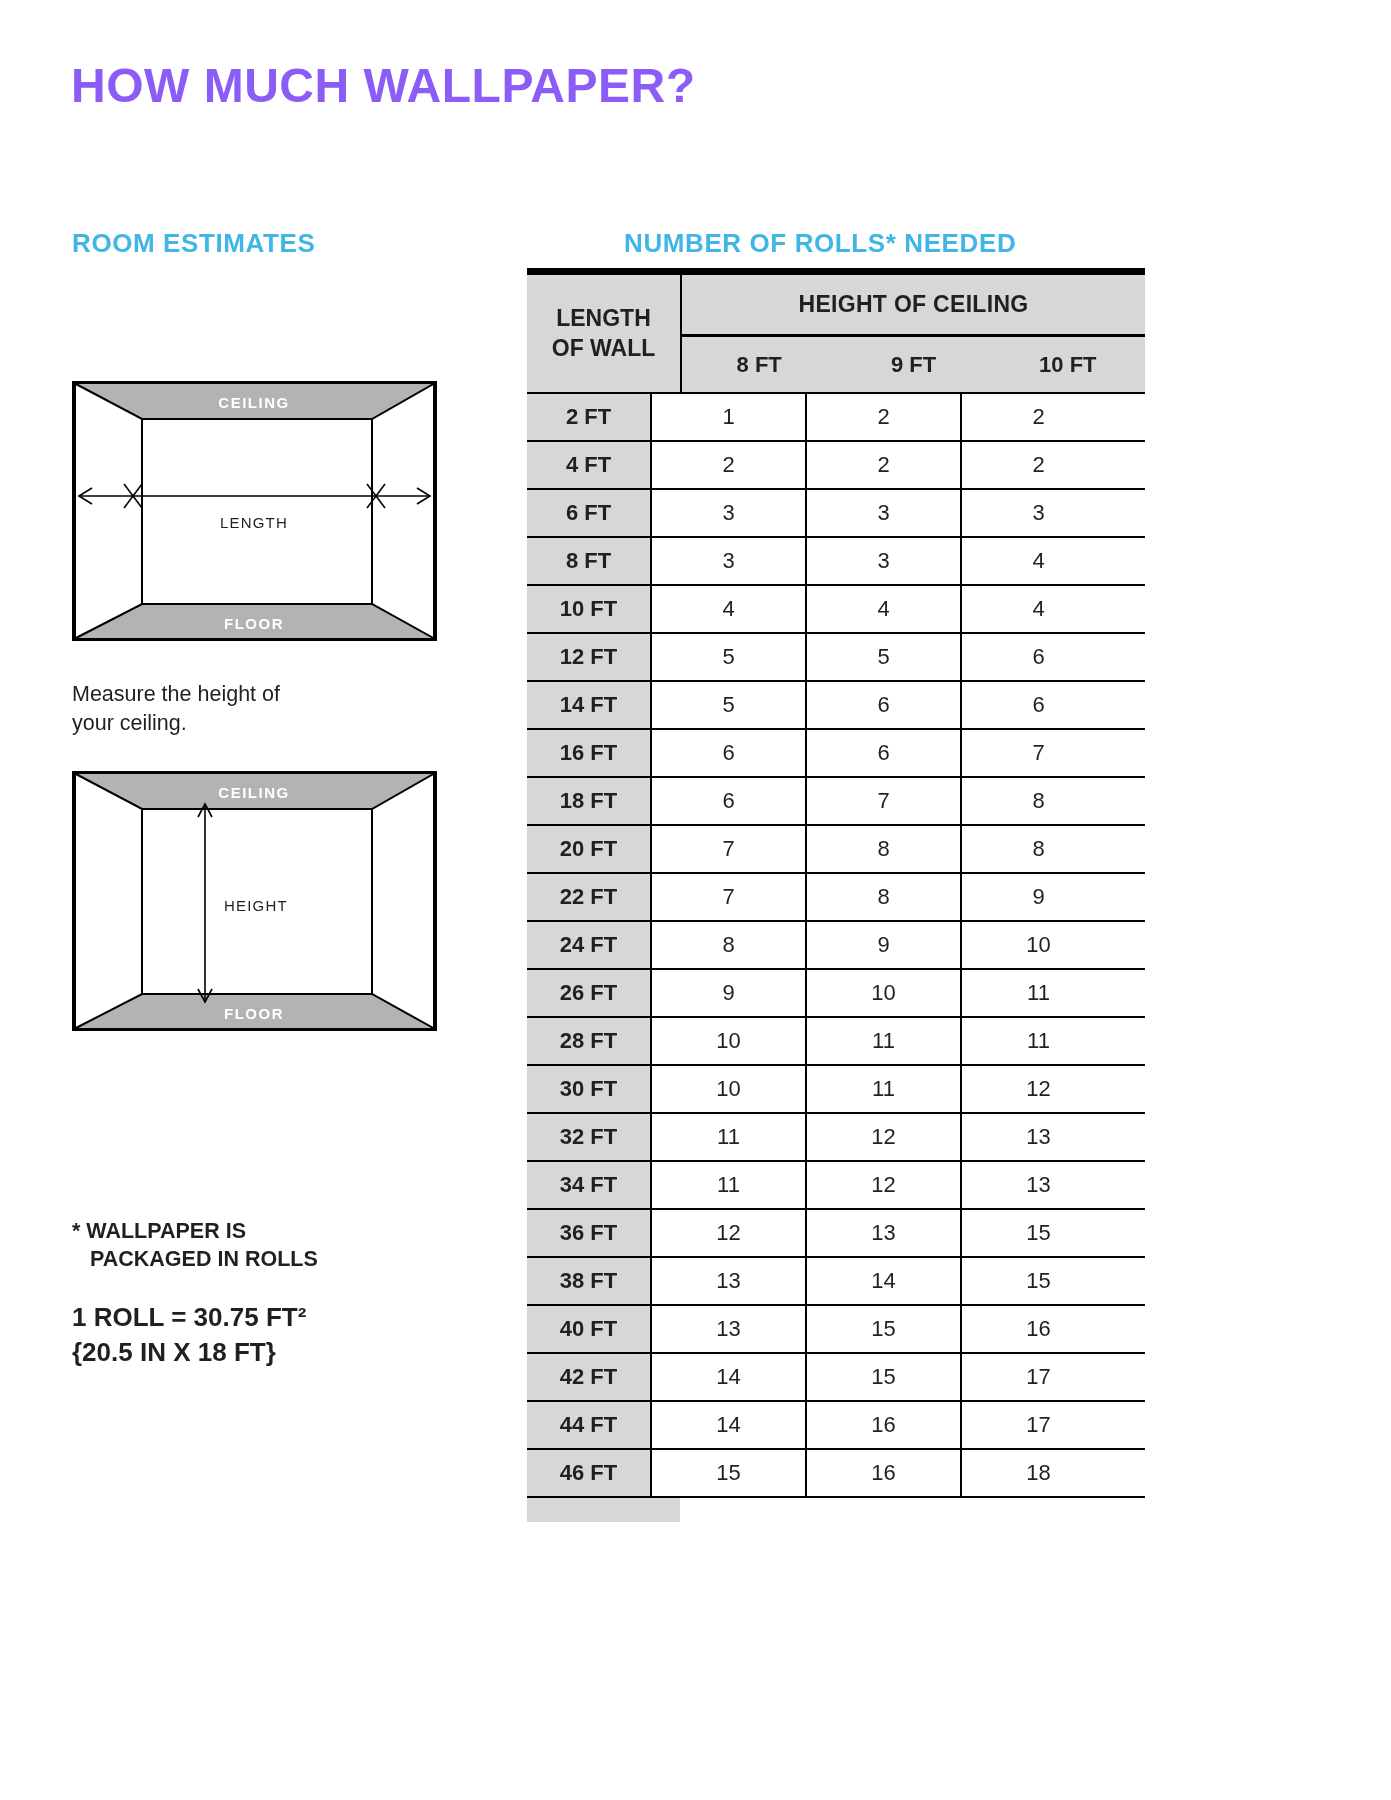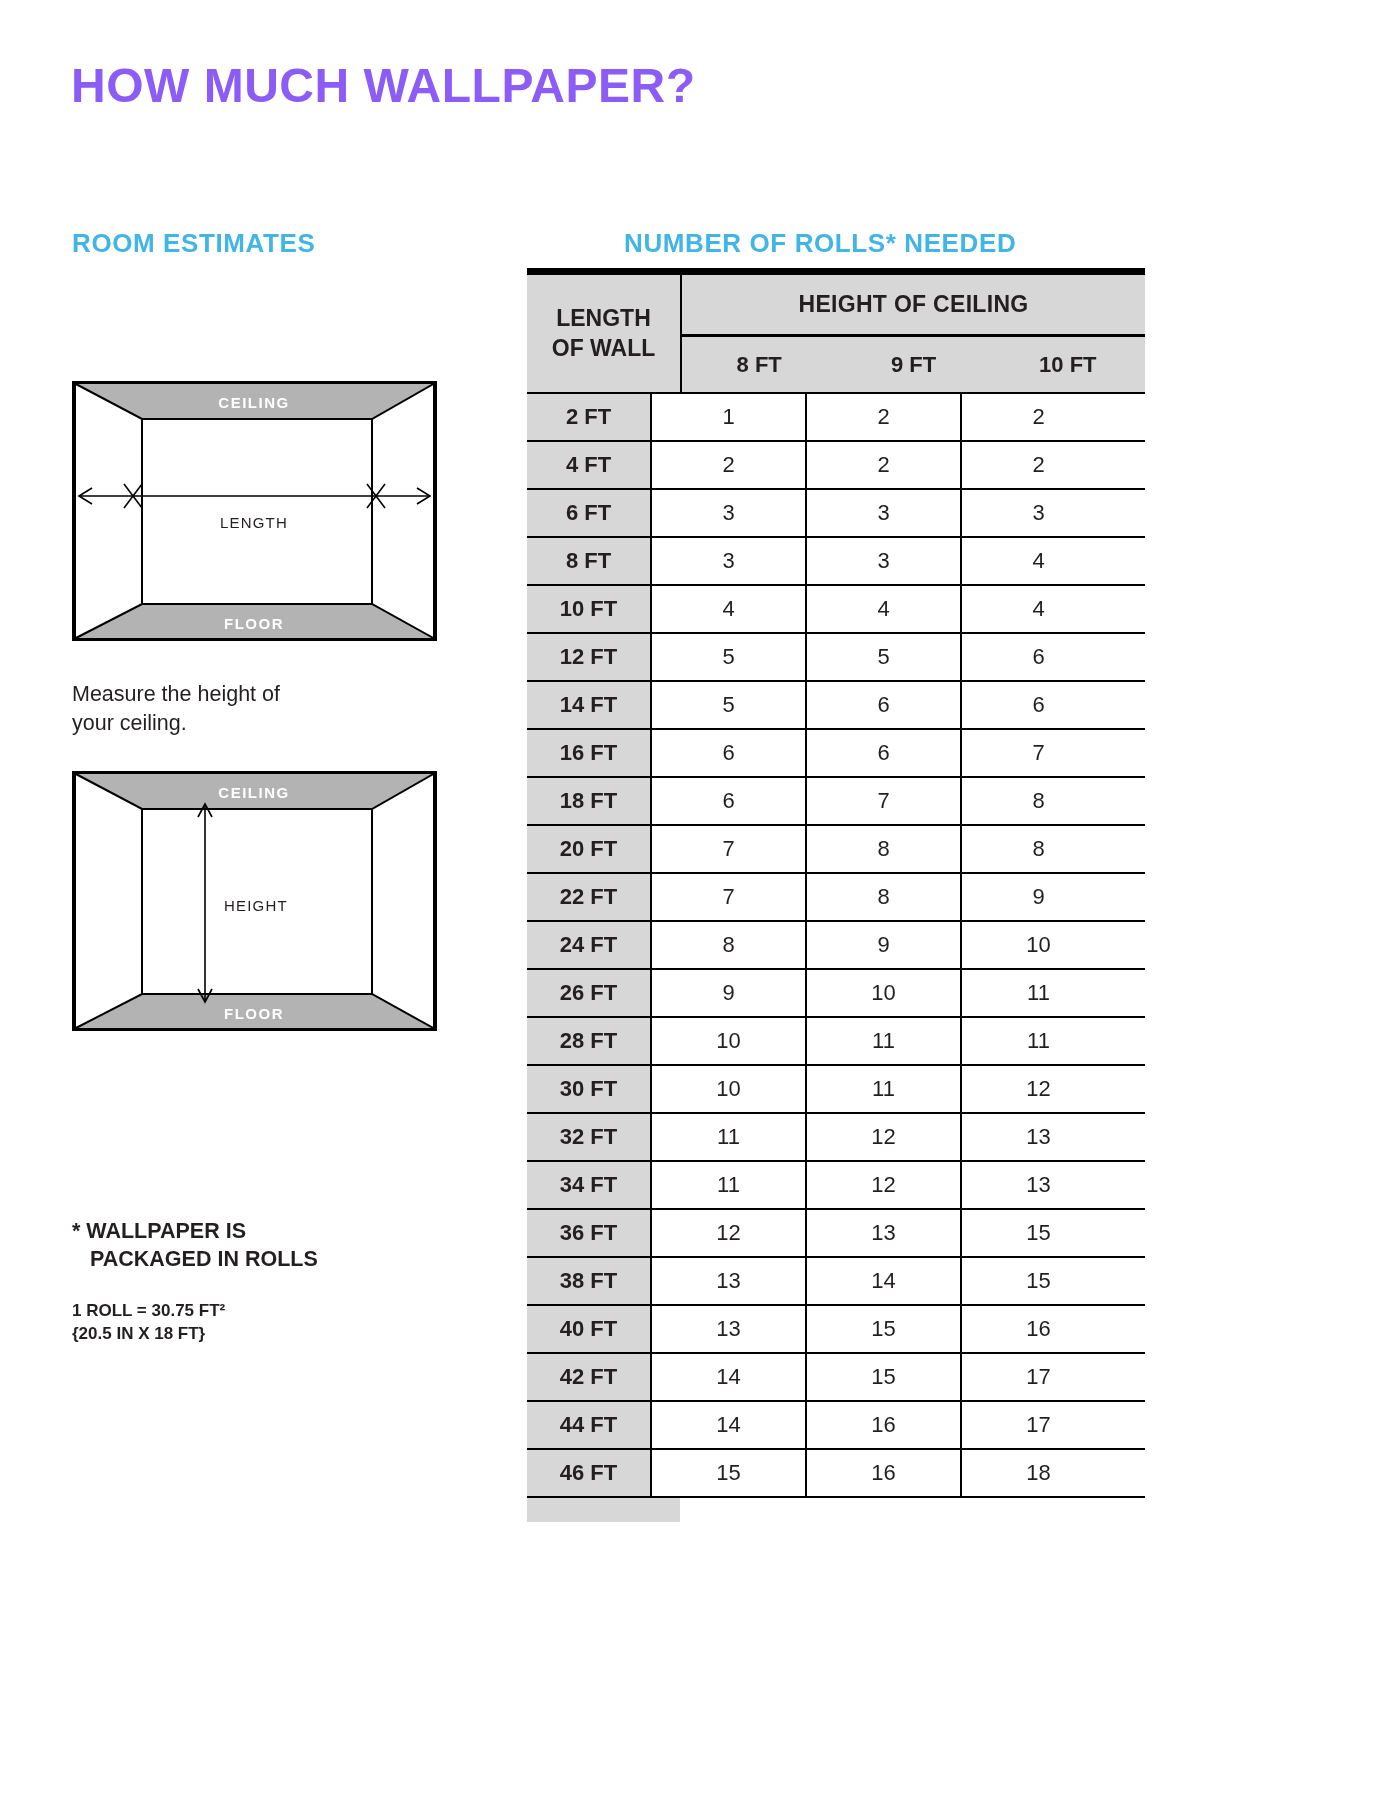--- a/index.html
+++ b/index.html
@@ -29,21 +29,21 @@
   .step1 { top:286px; }
   .step2 { top:680px; }
   .step3 { top:1075px; }
   .footnote {
     position:absolute; left:72px; top:1218px;
     font-size:21.5px; font-weight:bold; line-height:1.3;
   }
   .footnote .indent { padding-left:18px; }
   .roll-info {
     position:absolute; left:72px; top:1300px;
-    font-size:17px; font-weight:bold; line-height:1.33; white-space:pre-line;
+    font-size:26px; font-weight:bold; line-height:1.33; white-space:pre-line;
   }
   .room-diagram { position:absolute; left:72px; display:block; }
   .diagram-1 { top:380px; }
   .diagram-2 { top:770px; }
   svg text { font-family:"Liberation Sans", sans-serif; }
 
   
   .rolls-table {
     position:absolute; left:527px; top:268px; width:618px;
     border-top:7px solid #000;

